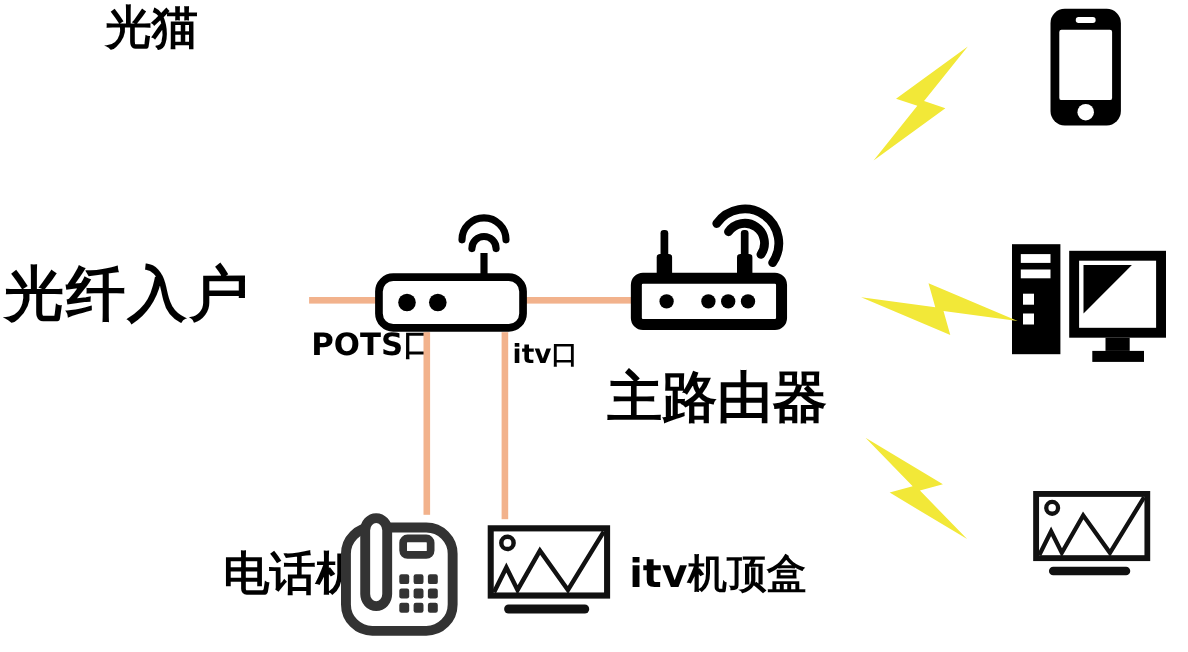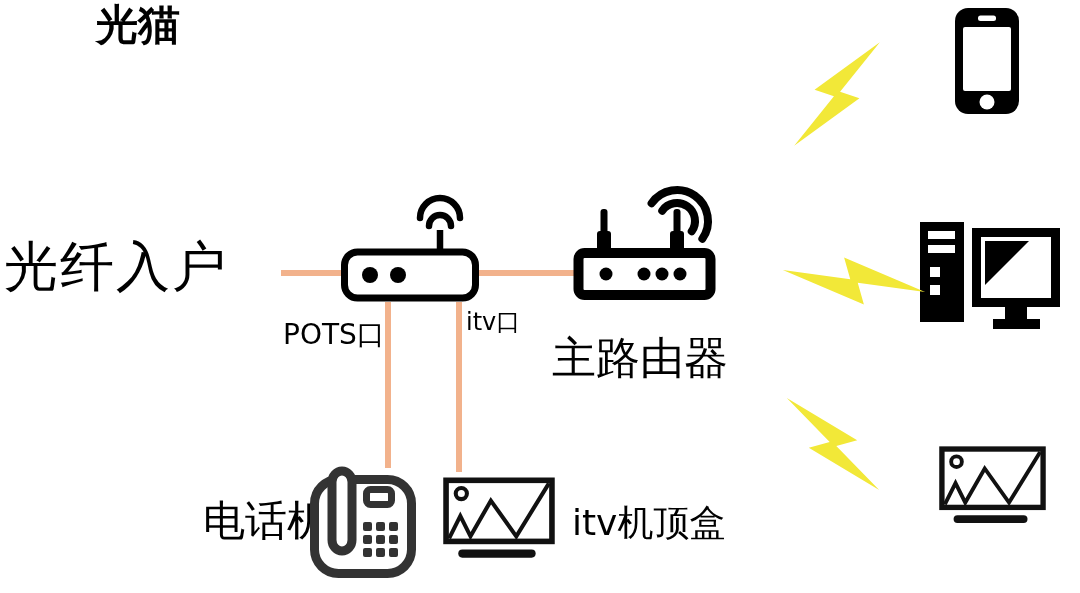--- a/index.html
+++ b/index.html
@@ -2,26 +2,26 @@
 <html style="--background: #ffffff; --cable-orange: #F2B28C; --wireless-yellow: #F2E838; --icon-black: #000000; --phone-icon-gray: #333333; --tv-icon-dark: #111111; --text-black: #000000;"><head>
 <meta charset="utf-8">
 <style>
   html,body{margin:0;padding:0;background:#fff;}
   #canvas{
     position:relative;width:1080px;height:593px;overflow:hidden;
     background:var(--background,#fff);
     font-family:"DejaVu Sans","Liberation Sans",sans-serif;
     color:var(--text-black,#000);
   }
-  .lbl{position:absolute;font-weight:400;white-space:nowrap;line-height:1.1;}
+  .lbl{position:absolute;font-weight:700;white-space:nowrap;line-height:1.1;}
   #fiber-label{left:4px;top:237px;font-size:54px;letter-spacing:2px;}
   #ont-label{left:330px;top:88px;width:180px;text-align:right;font-size:42px;font-weight:700;line-height:50px;}
-  #pots-label{left:283px;top:320px;font-size:28px;}
+  #pots-label{left:283px;top:299px;font-size:28px;}
   #itv-port-label{left:466px;top:309px;font-size:24px;}
-  #router-label{left:552px;top:334px;font-size:44px;}
+  #router-label{left:552px;top:334px;font-size:50px;}
   #phone-label{left:165px;top:498px;font-size:42px;margin-left:38px;}
   #stb-label{left:572px;top:503px;font-size:36px;}
   .cable{position:absolute;background:var(--cable-orange,#F2B28C);}
   #cable-fiber{left:281px;top:270px;width:66px;height:6px;}
   #cable-router{left:477px;top:270px;width:103px;height:6px;}
   #cable-pots{left:385px;top:302px;width:6px;height:166px;}
   #cable-itv{left:456px;top:302px;width:6px;height:170px;}
   .icon{position:absolute;}
   #ont-icon{left:340px;top:186px;width:140px;height:116px;}
   #router-icon{left:572px;top:171px;width:150px;height:132px;}

